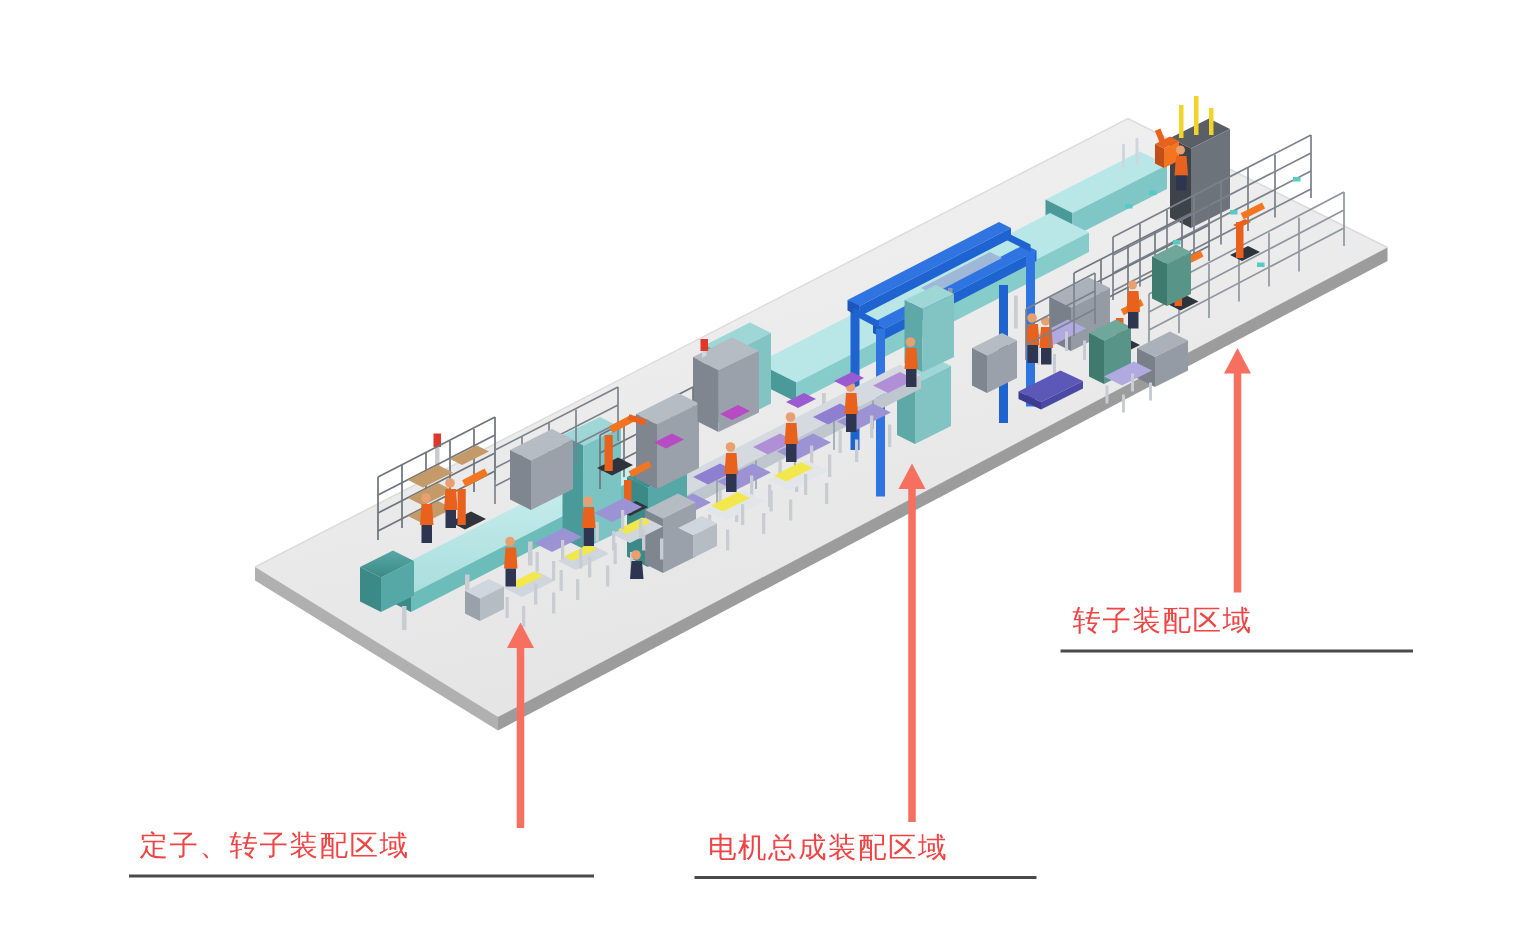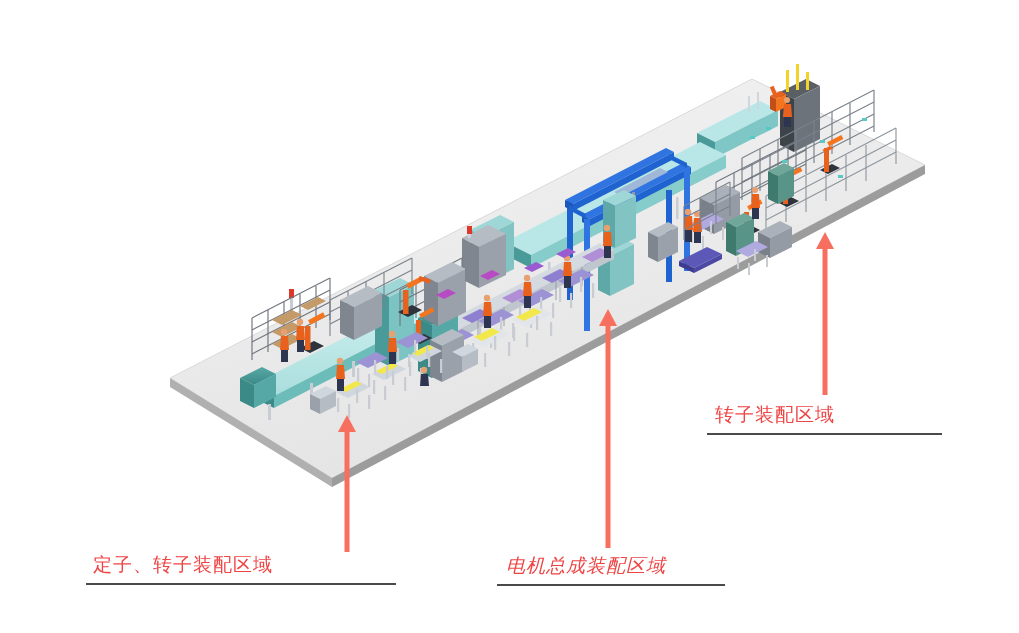--- a/index.html
+++ b/index.html
@@ -12,21 +12,21 @@
 
   .callout{position:absolute;}
   .callout .ctext{
     font-size:19px;letter-spacing:1px;white-space:nowrap;
     color:#ef4444;line-height:26px;
   }
   .callout .cline{height:2px;background:#4a4a4d;margin-top:5px;}
 
   #callout-stator{left:57px;top:552px;margin-left:36px;}
   #callout-stator .cline{width:310px;margin-left:-7px;}
-  #callout-motor{left:506px;top:553px;font-style:italic;}
+  #callout-motor{left:472px;top:553px;}
   #callout-motor .cline{width:228px;margin-left:-9px;}
   #callout-rotor{left:715px;top:402px;}
   #callout-rotor .cline{width:235px;margin-left:-8px;}
 </style>
 </head>
 <body>
 
 <div id="stage">
 
   <svg id="scene" viewBox="0 0 1019 633">

